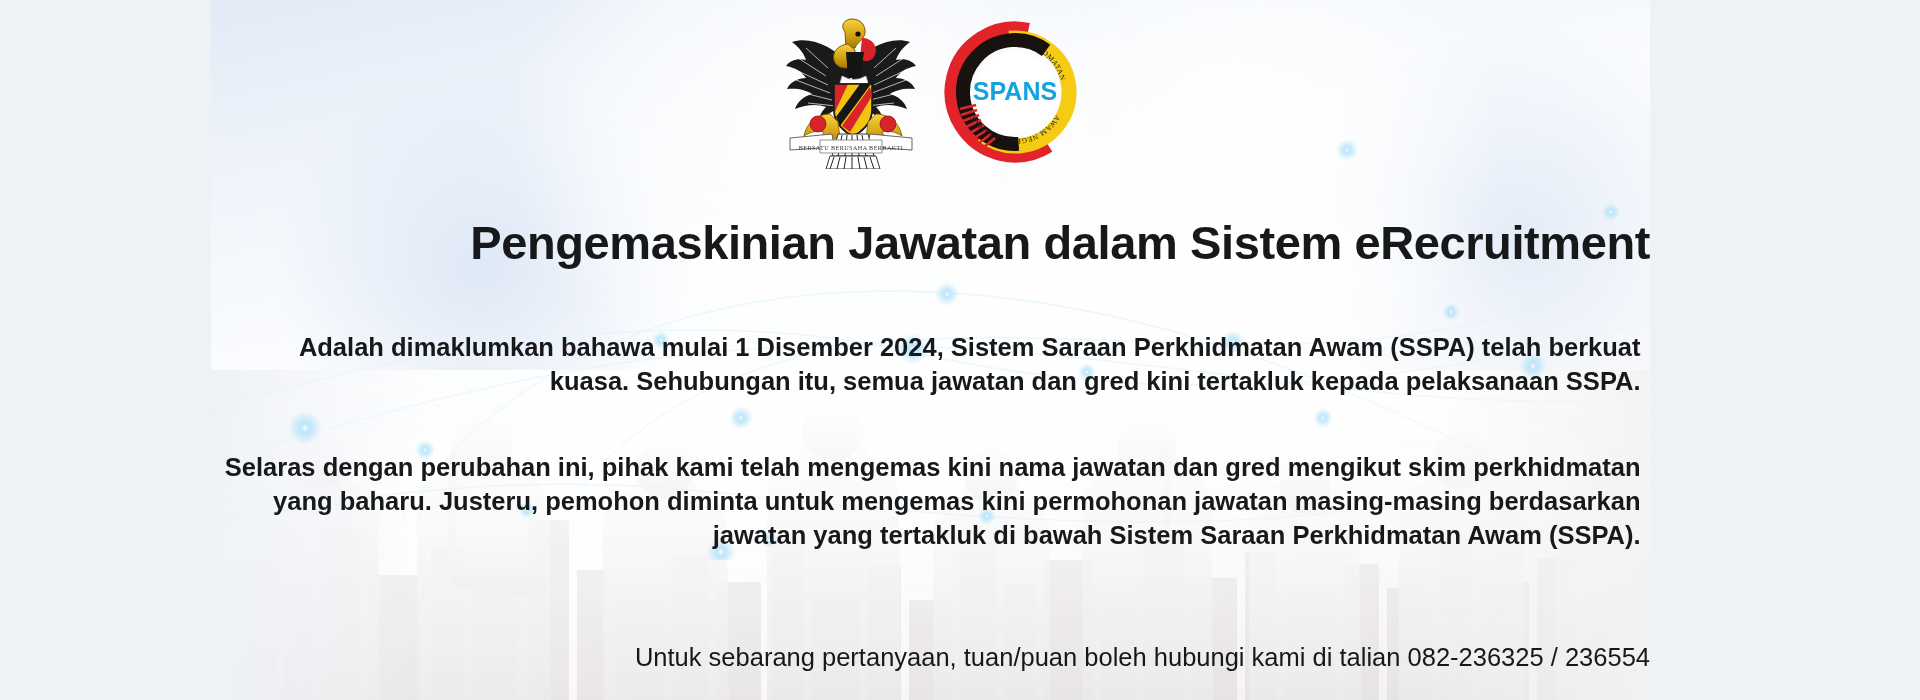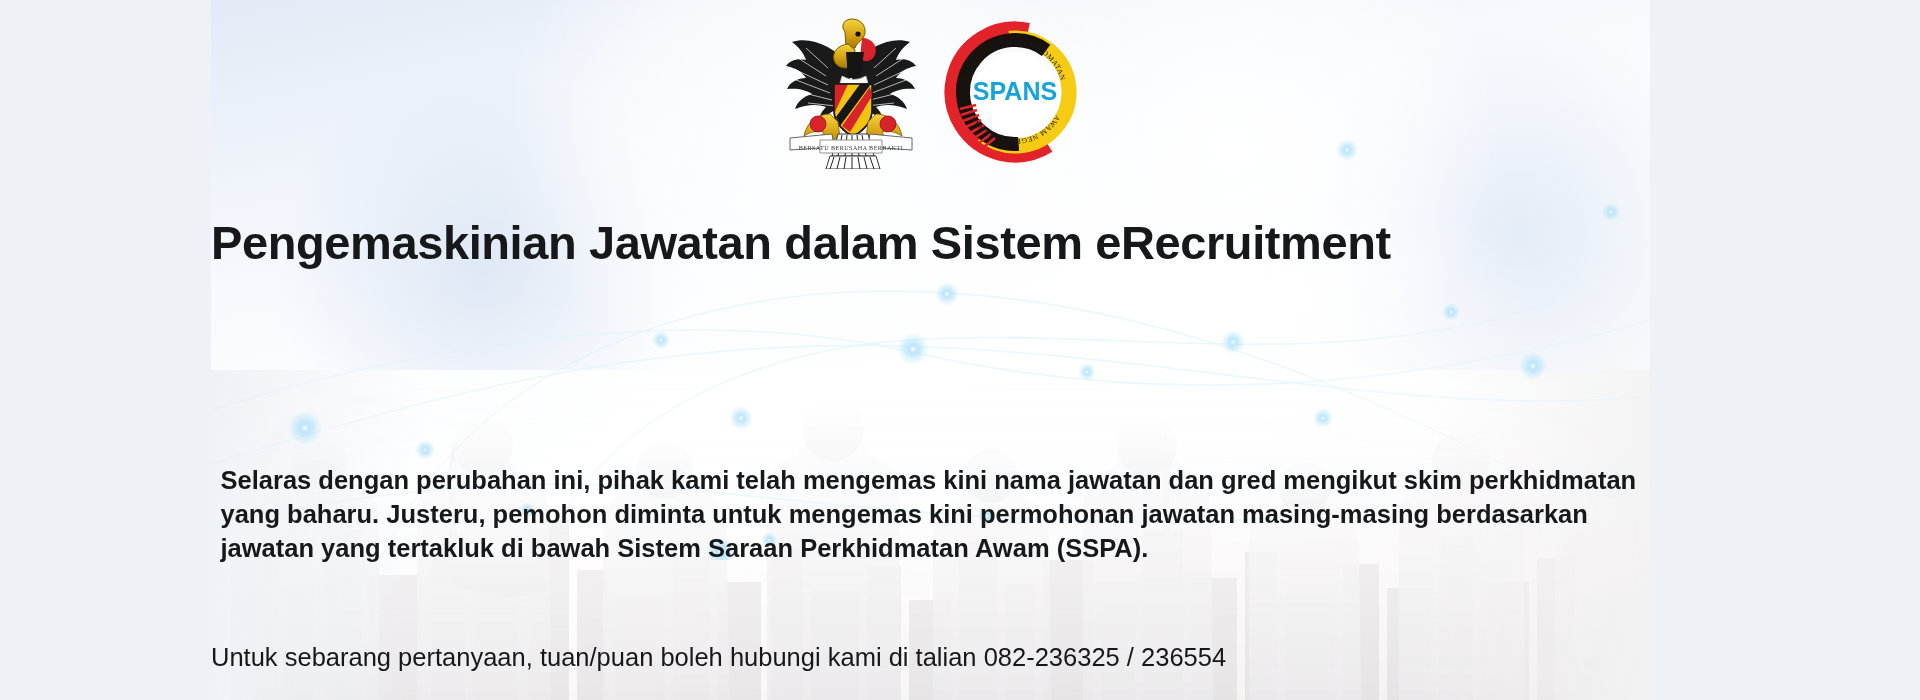--- a/index.html
+++ b/index.html
@@ -103,21 +103,21 @@
   }
   .logo-wrap { line-height: 0; }
 
   
   #content {
     position: absolute;
     left: 0;
     top: 0;
     width: 1439px;
     height: 628px;
-    text-align: left;
+    text-align: right;
     color: #16181a;
   }
   #headline {
     position: absolute;
     left: 0; right: 0;
     top: 215px;
     font-size: 47px;
     font-weight: 700;
     letter-spacing: -0.4px;
     white-space: nowrap;
@@ -125,21 +125,21 @@
   .para {
     position: absolute;
     left: 50%;
     transform: translateX(-50%);
     font-size: 25.5px;
     font-weight: 700;
     line-height: 1.34;
     width: 1420px;
   }
   #para-1 { top: 330px; }
-  #para-2 { top: 463px; }
+  #para-2 { top: 450px; }
   #contact {
     position: absolute;
     left: 0; right: 0;
     top: 643px;
     font-size: 25.5px;
     font-weight: 400;
     white-space: nowrap;
   }
 </style>
 </head>
@@ -427,20 +427,21 @@
           </text>
 
           <text x="71" y="79" font-family="'Liberation Sans', sans-serif" font-size="25" font-weight="700" text-anchor="middle" fill="#16a3dc">SPANS</text>
         </svg>
       </div>
     </div>
 
     <div id="content">
       <div id="headline">Pengemaskinian Jawatan dalam Sistem eRecruitment</div>
 
+      <div class="para" id="para-1">Adalah dimaklumkan bahawa mulai 1 Disember 2024, Sistem Saraan Perkhidmatan Awam (SSPA) telah berkuat kuasa. Sehubungan itu, semua jawatan dan gred kini tertakluk kepada pelaksanaan SSPA.</div>
 
       <div class="para" id="para-2">Selaras dengan perubahan ini, pihak kami telah mengemas kini nama jawatan dan gred mengikut skim perkhidmatan yang baharu. Justeru, pemohon diminta untuk mengemas kini permohonan jawatan masing-masing berdasarkan jawatan yang tertakluk di bawah Sistem Saraan Perkhidmatan Awam (SSPA).</div>
 
       <div id="contact">Untuk sebarang pertanyaan, tuan/puan boleh hubungi kami di talian 082-236325 / 236554</div>
     </div>
 
   </div>
 </div>
 
 </body></html>

